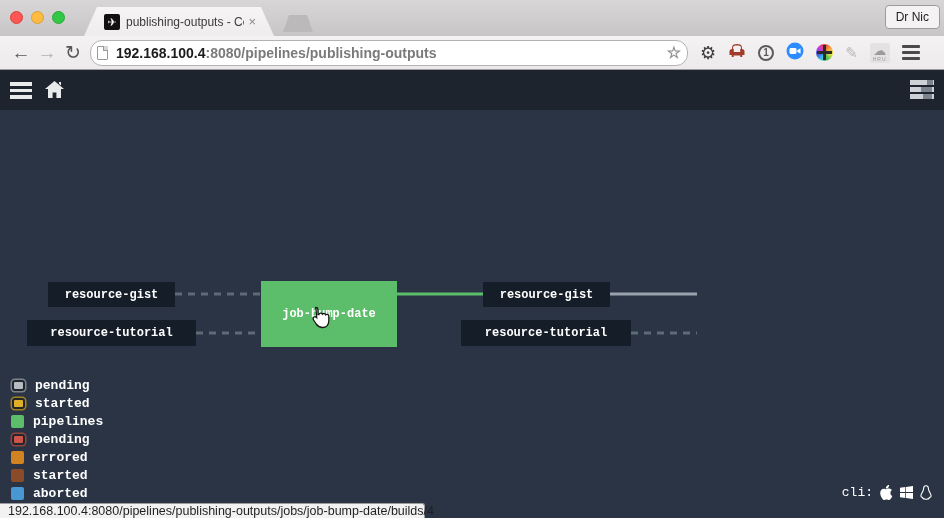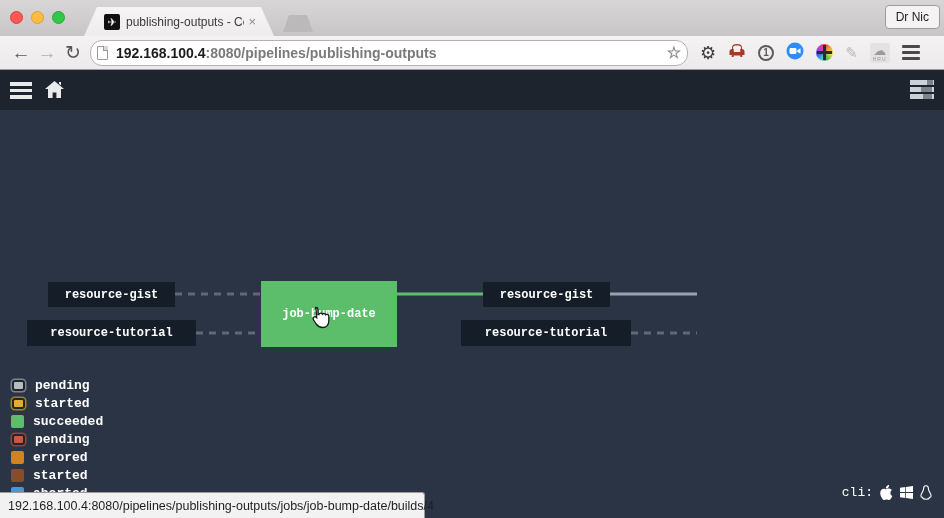--- a/index.html
+++ b/index.html
@@ -105,21 +105,21 @@
   .sw-aborted   { background:#8a4b29; }
   .sw-paused    { background:#4896d2; }
   .legend-label { color:#fff; font-weight:bold; font-size:13px; }
 
   
   .cli { position:absolute; right:12px; top:375px; display:flex; align-items:center; gap:7px; }
   .cli-label { color:#fff; font-weight:normal; font-size:13px; }
   .cli-icon { display:inline-flex; }
 
   
-  .statusbar { position:absolute; left:0; bottom:0; width:425px; height:26px;
+  .statusbar { position:absolute; left:0; bottom:0; width:425px; height:15px;
     background:#f2f2f2; border:1px solid #9b9b9b; border-left:none; border-bottom:none;
     border-top-right-radius:3px; display:flex; align-items:center; padding:0 8px;
     font-family:"Liberation Sans", sans-serif; font-size:12.5px; color:#1f1f1f; white-space:nowrap; }
 </style>
 </head>
 <body>
 
 <div id="window">
 
   <div class="tabstrip">
@@ -220,21 +220,21 @@
       <div class="legend-row">
         <span class="swatch outlined sw-pending"></span>
         <span class="legend-label">pending</span>
       </div>
       <div class="legend-row">
         <span class="swatch outlined sw-started"></span>
         <span class="legend-label">started</span>
       </div>
       <div class="legend-row">
         <span class="swatch sw-succeeded"></span>
-        <span class="legend-label">succeeded</span>
+        <span class="legend-label">pipelines</span>
       </div>
       <div class="legend-row">
         <span class="swatch outlined sw-failed"></span>
         <span class="legend-label">pending</span>
       </div>
       <div class="legend-row">
         <span class="swatch sw-errored"></span>
         <span class="legend-label">errored</span>
       </div>
       <div class="legend-row">

